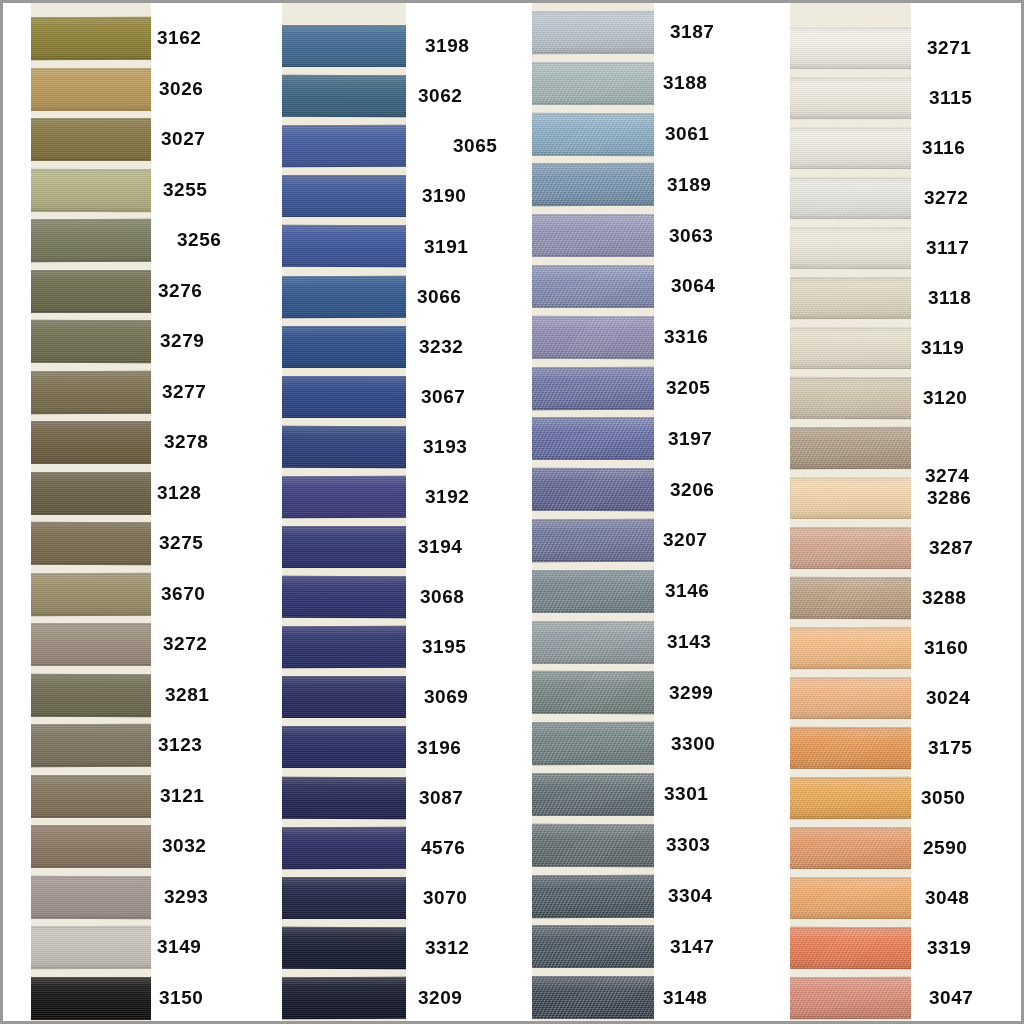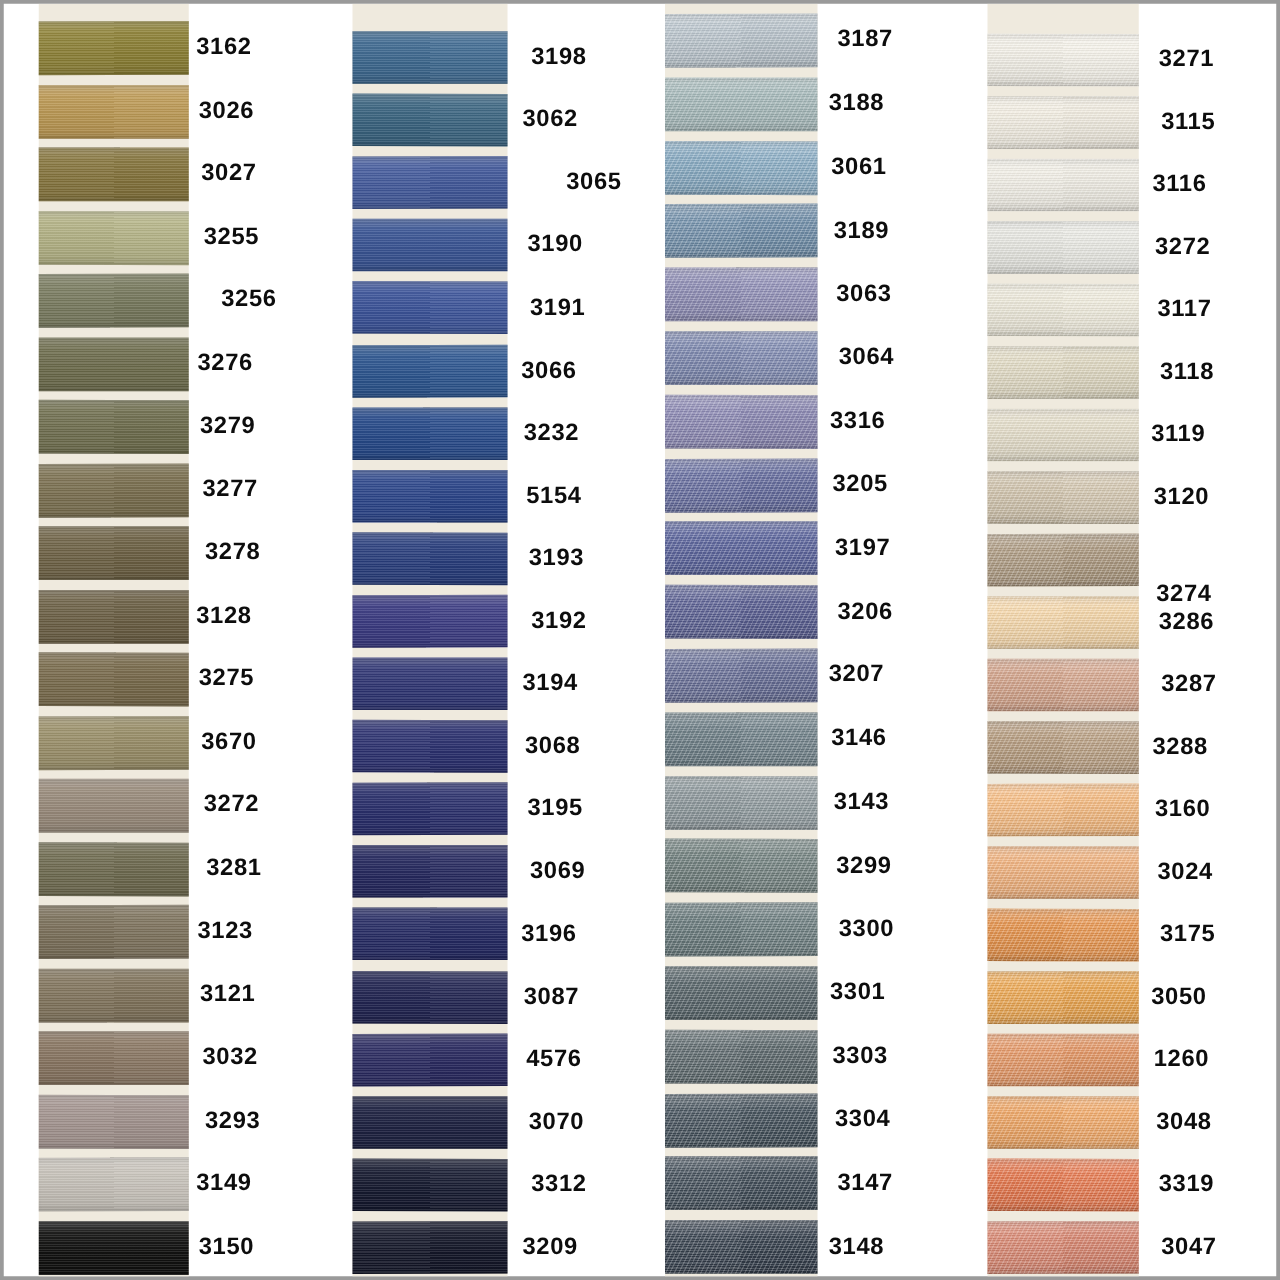--- a/index.html
+++ b/index.html
@@ -158,21 +158,21 @@
       <div class="band" title="3209" style="top: 974px; height: 42px; background: rgb(20, 23, 41); transform: rotate(-0.18deg) scaleX(1.06);"></div>
     </div>
     <div class="labels" style="left: 418px;">
       <div class="label" style="top: 33px; left: 4px;">3198</div>
       <div class="label" style="top: 83px; left: -3px;">3062</div>
       <div class="label" style="top: 133px; left: -1px; margin-left: 33px;">3065</div>
       <div class="label" style="top: 183px; left: 1px;">3190</div>
       <div class="label" style="top: 234px; left: 3px;">3191</div>
       <div class="label" style="top: 284px; left: -4px;">3066</div>
       <div class="label" style="top: 334px; left: -2px;">3232</div>
-      <div class="label" style="top: 384px; left: 0px;">5154</div>
+      <div class="label" style="top: 384px; left: 0px;">3067</div>
       <div class="label" style="top: 434px; left: 2px;">3193</div>
       <div class="label" style="top: 484px; left: 4px;">3192</div>
       <div class="label" style="top: 534px; left: -3px;">3194</div>
       <div class="label" style="top: 584px; left: -1px;">3068</div>
       <div class="label" style="top: 634px; left: 1px;">3195</div>
       <div class="label" style="top: 684px; left: 3px;">3069</div>
       <div class="label" style="top: 735px; left: -4px;">3196</div>
       <div class="label" style="top: 785px; left: -2px;">3087</div>
       <div class="label" style="top: 835px; left: 0px;">4576</div>
       <div class="label" style="top: 885px; left: 2px;">3070</div>
@@ -255,18 +255,18 @@
       <div class="label" style="top: 335px; left: -4px;">3119</div>
       <div class="label" style="top: 385px; left: -2px;">3120</div>
       <div class="label" style="top: 435px; left: 0px; margin-top: 28px;">3274</div>
       <div class="label" style="top: 485px; left: 2px;">3286</div>
       <div class="label" style="top: 535px; left: 4px;">3287</div>
       <div class="label" style="top: 585px; left: -3px;">3288</div>
       <div class="label" style="top: 635px; left: -1px;">3160</div>
       <div class="label" style="top: 685px; left: 1px;">3024</div>
       <div class="label" style="top: 735px; left: 3px;">3175</div>
       <div class="label" style="top: 785px; left: -4px;">3050</div>
-      <div class="label" style="top: 835px; left: -2px;">1260</div>
+      <div class="label" style="top: 835px; left: -2px;">2590</div>
       <div class="label" style="top: 885px; left: 0px;">3048</div>
       <div class="label" style="top: 935px; left: 2px;">3319</div>
       <div class="label" style="top: 985px; left: 4px;">3047</div>
     </div>
   </div>
 
 </body></html>

